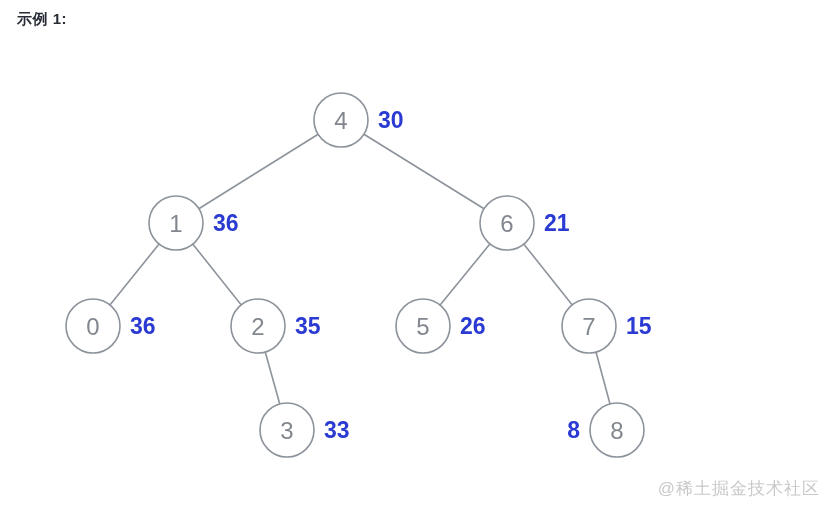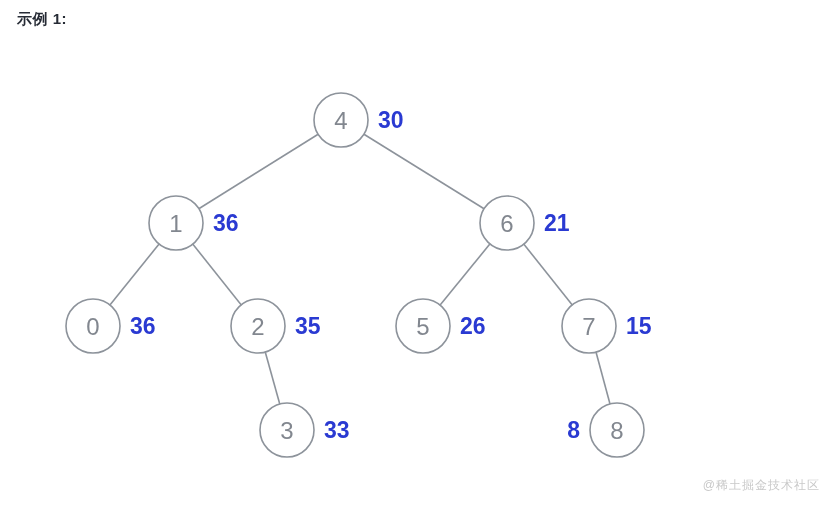--- a/index.html
+++ b/index.html
@@ -27,21 +27,21 @@
   .tree-svg {
     position: absolute;
     left: 0;
     top: 0;
     font-family: "Liberation Sans", sans-serif;
   }
   .watermark {
     position: absolute;
     right: 8px;
     top: 477px;
-    font-size: 12px;
+    font-size: 17px;
     color: #c9c9c9;
     letter-spacing: 1px;
   }
 </style>
 </head>
 <body>
 
 <div class="canvas" style="background: rgb(255, 255, 255);">
   <div class="figure-title" style="color: rgb(38, 43, 53);">示例 1:</div>
 

